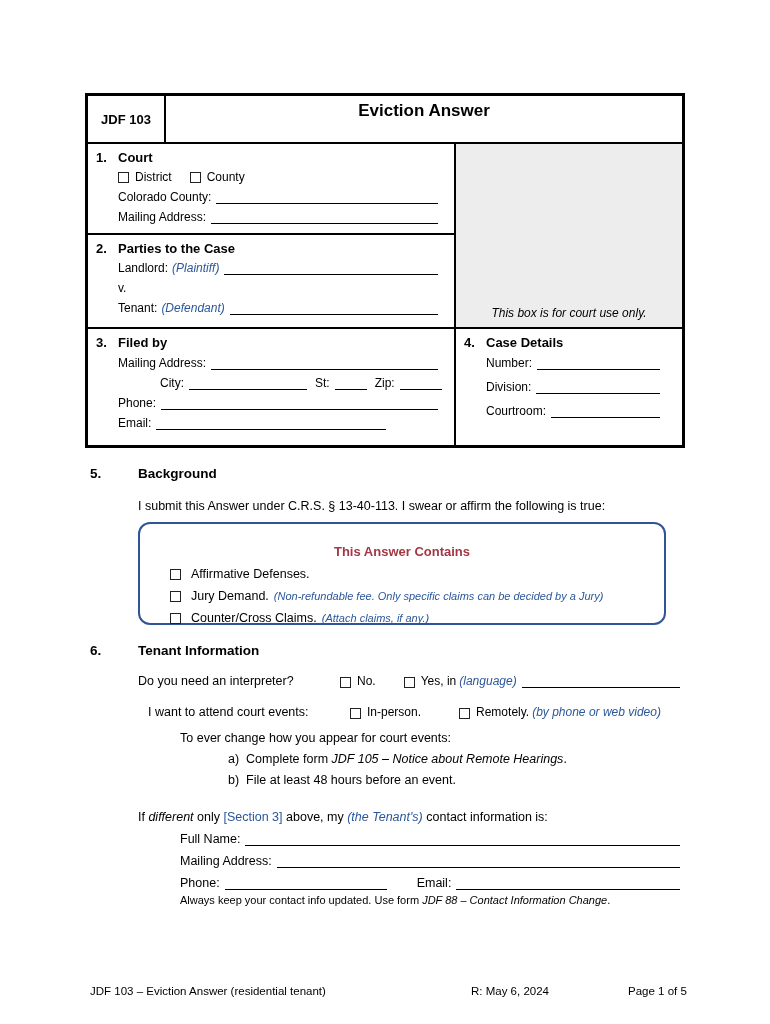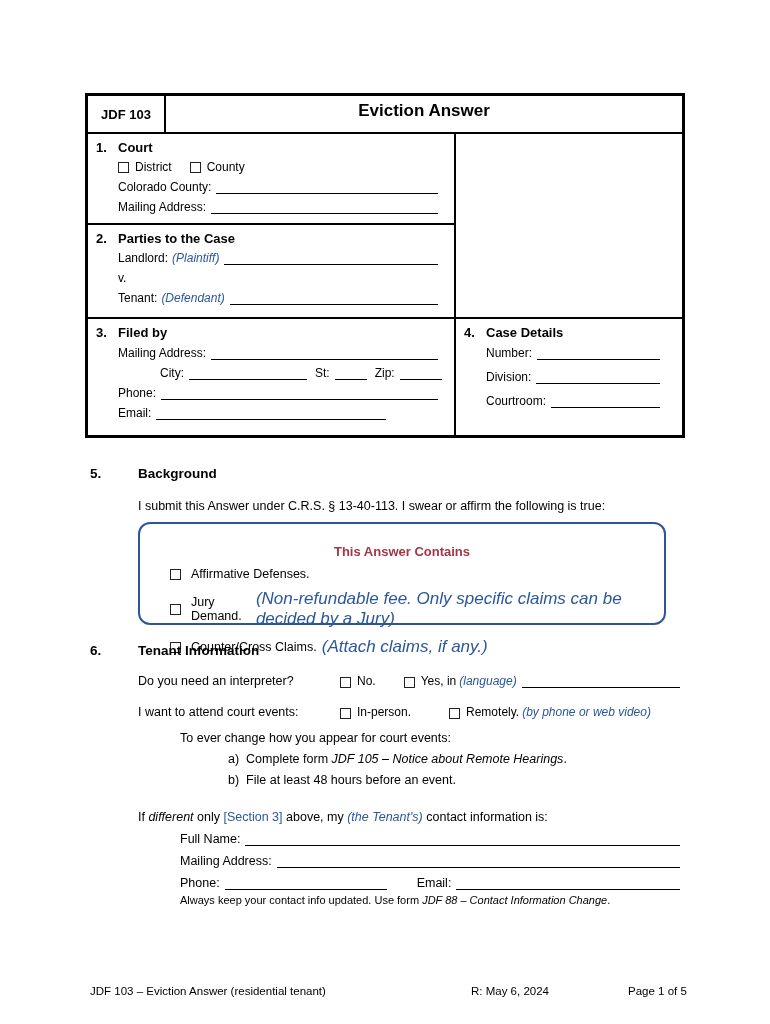--- a/index.html
+++ b/index.html
@@ -5,21 +5,21 @@
   * { box-sizing: border-box; }
   html,body { margin:0; padding:0; background:#ffffff; }
   body {
     width:770px; height:1024px; position:relative;
     font-family:"Liberation Sans", sans-serif; color:#000; font-size:12.5px;
   }
   .page { position:absolute; left:0; top:0; width:770px; height:1024px; }
 
   
   .form-table { position:absolute; left:85px; top:93px; width:600px; border:3px solid #000; background:#fff; }
-  .header-row { display:flex; height:38px; border-bottom:2px solid #000; }
+  .header-row { display:flex; height:48px; border-bottom:2px solid #000; }
   .cell-code { width:78px; border-right:2px solid #000; display:flex; align-items:center; justify-content:center; font-weight:bold; font-size:13px; }
   .cell-title { flex:1; text-align:center; padding-top:5px; }
   .ftitle { font-size:17px; font-weight:bold; }
   .fsubtitle { font-size:12px; margin-top:1px; }
 
   .mid-row { display:flex; height:185px; border-bottom:2px solid #000; }
   .left-col { width:368px; border-right:2px solid #000; display:flex; flex-direction:column; }
   .sec1 { height:91px; border-bottom:2px solid #000; padding:6px 8px 4px; }
   .sec2 { flex:1; padding:6px 8px 4px; }
   .court-box { flex:1; background:#ededed; position:relative; }
@@ -52,21 +52,21 @@
   .para { position:absolute; font-size:12.5px; }
 
   .answer-box {
     position:absolute; left:138px; top:522px; width:528px; height:103px;
     border:2px solid #2F5597; border-radius:12px; padding:20px 16px 0;
   }
   .answer-box-title { text-align:center; color:#A23843; font-weight:bold; font-size:13px; }
   .abox-item { display:flex; align-items:center; margin-top:8px; }
   .abox-item .cb { margin-left:14px; }
   .abox-item .albl { margin-left:10px; font-size:12.5px; }
-  .abox-item .anote { margin-left:5px; font-size:17px; }
+  .abox-item .anote { margin-left:5px; font-size:11px; }
 
   .inline-row { position:absolute; display:flex; align-items:flex-end; }
 
   .footer-item { position:absolute; top:985px; font-size:11.5px; }
 </style>
 </head>
 <body>
 
 <div class="page">
 
@@ -122,20 +122,23 @@
             <div class="frow" style="margin-right:8px;">
               <span class="flabel">Tenant:</span>
               <span class="flabel blue it" style="margin-left:4px;">(Defendant)</span>
               <span class="line"></span>
             </div>
           </div>
         </div>
 
       </div>
 
+      <div class="court-box">
+        <div class="court-box-text">This box is for court use only.</div>
+      </div>
     </div>
 
     <div class="bottom-row">
 
       <div class="sec3">
         <div class="sec-title">
           <span class="snum">3.</span>
           <span>Filed by</span>
         </div>
         <div class="sec-body" style="margin-top:3px;">
@@ -221,21 +224,21 @@
   <div class="inline-row" style="left:138px; top:674px; width:542px;">
     <span style="width:202px;">Do you need an interpreter?</span>
     <span class="cb"></span>
     <span class="cb-label">No.</span>
     <span class="cb" style="margin-left:28px;"></span>
     <span class="cb-label">Yes, in</span>
     <span class="cb-label blue it" style="margin-left:3px;">(language)</span>
     <span class="line"></span>
   </div>
 
-  <div class="inline-row" style="left:138px; top:705px; width:542px;">
+  <div class="inline-row" style="left:148px; top:705px; width:542px;">
     <span style="width:202px;">I want to attend court events:</span>
     <span class="cb"></span>
     <span class="cb-label">In-person.</span>
     <span class="cb" style="margin-left:38px;"></span>
     <span class="cb-label">Remotely.</span>
     <span class="cb-label blue it" style="margin-left:3px;">(by phone or web video)</span>
   </div>
 
   <div class="para" style="left:180px; top:731px;">To ever change how you appear for court events:</div>
 

